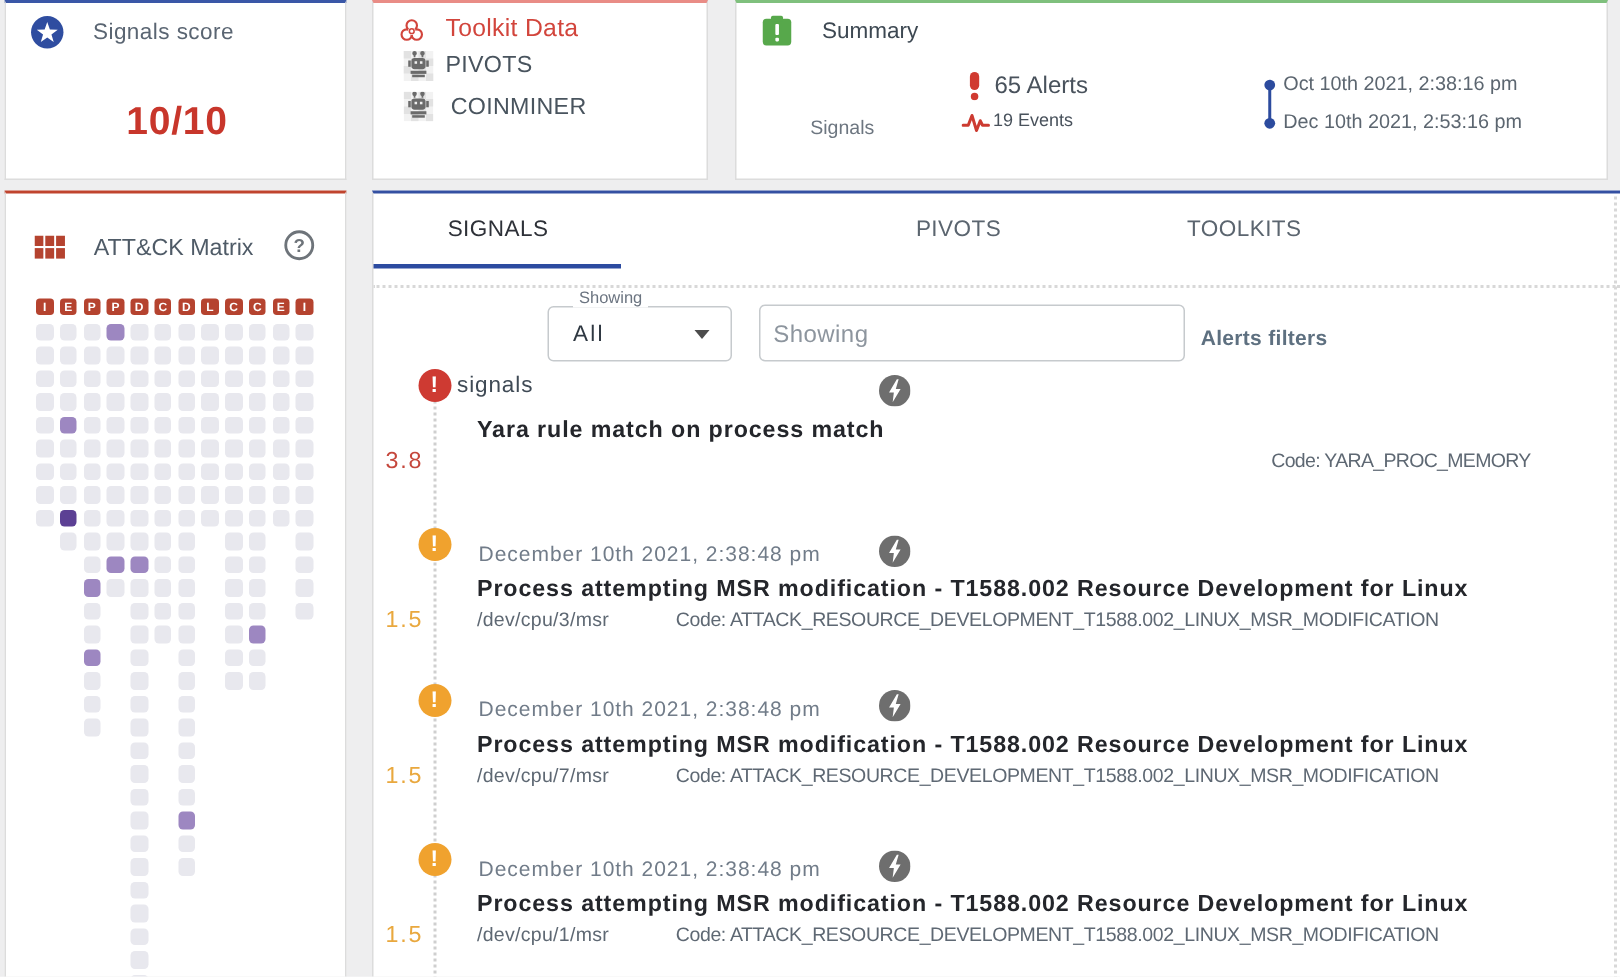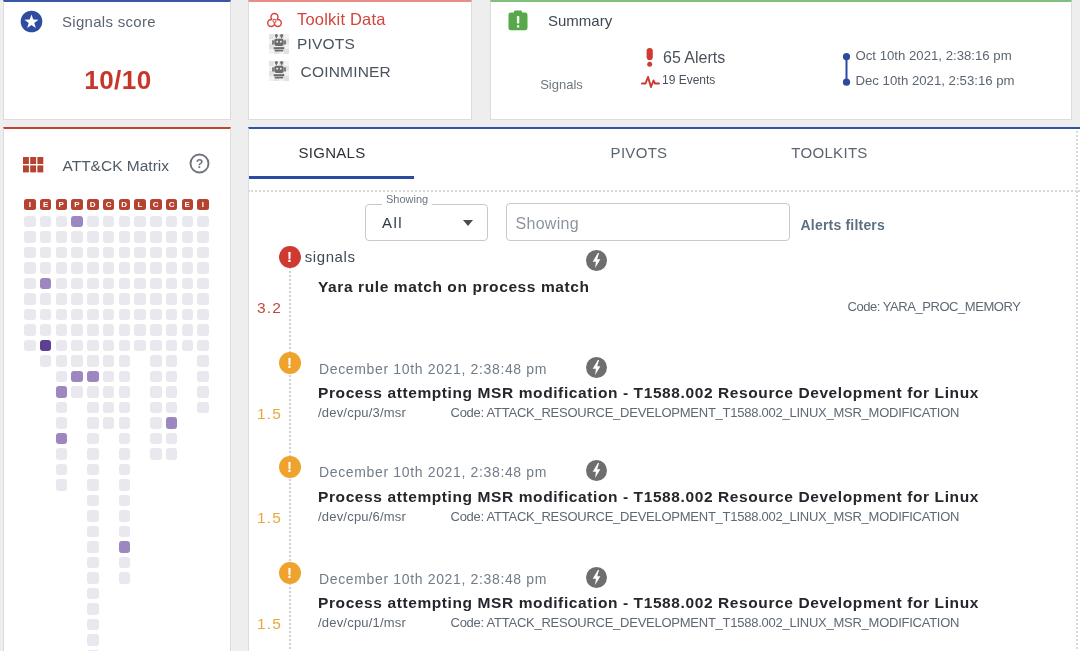--- a/index.html
+++ b/index.html
@@ -335,41 +335,41 @@
   <div class="t" style="left:551.5px;top:87.5px;font-size:14px;font-weight:bold;color:#5e7080;letter-spacing:0.2px;">Alerts filters</div>
 
   <div class="abs" style="left:40px;top:138px;height:386px;border-left:2px dotted #cfcfcf;"></div>
 
   <div class="badge" style="left:29.5px;top:116.5px;background:#ce3a32;">!</div>
   <svg class="lightning" style="left:337px;top:121.0px" viewBox="0 0 21 21">
     <circle cx="10.5" cy="10.5" r="10.5" fill="#6e6e6e"></circle>
     <path d="M11.9 2.9 L6.7 11.7 L9.9 11.7 L9.1 18.1 L14.4 9.3 L11.2 9.3 L13.1 2.9 Z" fill="#fff"></path>
   </svg>
   <div class="t" style="left:69px;top:148.5px;font-size:15.5px;font-weight:bold;color:#24262b;letter-spacing:0.6px;">Yara rule match on process match</div>
-  <div class="t" style="left:8px;top:169.5px;width:24px;text-align:center;font-size:15.5px;letter-spacing:1.2px;color:#c5473c;">3.2</div>
+  <div class="t" style="left:8px;top:169.5px;width:24px;text-align:center;font-size:15.5px;letter-spacing:1.2px;color:#c5473c;">3.8</div>
   <div class="t" style="left:598.5px;top:169.5px;font-size:13px;color:#5e6873;letter-spacing:-0.45px;">Code: YARA_PROC_MEMORY</div>
   <div class="badge" style="left:29.5px;top:223.0px;background:#f0a22e;">!</div>
   <div class="t" style="left:70px;top:231.5px;font-size:14px;color:#717c89;letter-spacing:0.65px;">December 10th 2021, 2:38:48 pm</div>
   <svg class="lightning" style="left:337px;top:227.5px" viewBox="0 0 21 21">
     <circle cx="10.5" cy="10.5" r="10.5" fill="#6e6e6e"></circle>
     <path d="M11.9 2.9 L6.7 11.7 L9.9 11.7 L9.1 18.1 L14.4 9.3 L11.2 9.3 L13.1 2.9 Z" fill="#fff"></path>
   </svg>
   <div class="t" style="left:69px;top:255.0px;font-size:15.5px;font-weight:bold;color:#24262b;letter-spacing:0.6px;">Process attempting MSR modification - T1588.002 Resource Development for Linux</div>
   <div class="t" style="left:8px;top:276.0px;width:24px;text-align:center;font-size:15.5px;letter-spacing:1.2px;color:#e9a83e;">1.5</div>
   <div class="t" style="left:69px;top:276.0px;font-size:13px;color:#5e6873;letter-spacing:0.2px;">/dev/cpu/3/msr</div>
   <div class="t" style="left:201.5px;top:276.0px;font-size:13px;color:#5e6873;letter-spacing:-0.25px;">Code: ATTACK_RESOURCE_DEVELOPMENT_T1588.002_LINUX_MSR_MODIFICATION</div>
   <div class="badge" style="left:29.5px;top:326.5px;background:#f0a22e;">!</div>
   <div class="t" style="left:70px;top:335.0px;font-size:14px;color:#717c89;letter-spacing:0.65px;">December 10th 2021, 2:38:48 pm</div>
   <svg class="lightning" style="left:337px;top:331.0px" viewBox="0 0 21 21">
     <circle cx="10.5" cy="10.5" r="10.5" fill="#6e6e6e"></circle>
     <path d="M11.9 2.9 L6.7 11.7 L9.9 11.7 L9.1 18.1 L14.4 9.3 L11.2 9.3 L13.1 2.9 Z" fill="#fff"></path>
   </svg>
   <div class="t" style="left:69px;top:358.5px;font-size:15.5px;font-weight:bold;color:#24262b;letter-spacing:0.6px;">Process attempting MSR modification - T1588.002 Resource Development for Linux</div>
   <div class="t" style="left:8px;top:379.5px;width:24px;text-align:center;font-size:15.5px;letter-spacing:1.2px;color:#e9a83e;">1.5</div>
-  <div class="t" style="left:69px;top:379.5px;font-size:13px;color:#5e6873;letter-spacing:0.2px;">/dev/cpu/6/msr</div>
+  <div class="t" style="left:69px;top:379.5px;font-size:13px;color:#5e6873;letter-spacing:0.2px;">/dev/cpu/7/msr</div>
   <div class="t" style="left:201.5px;top:379.5px;font-size:13px;color:#5e6873;letter-spacing:-0.25px;">Code: ATTACK_RESOURCE_DEVELOPMENT_T1588.002_LINUX_MSR_MODIFICATION</div>
   <div class="badge" style="left:29.5px;top:433.0px;background:#f0a22e;">!</div>
   <div class="t" style="left:70px;top:441.5px;font-size:14px;color:#717c89;letter-spacing:0.65px;">December 10th 2021, 2:38:48 pm</div>
   <svg class="lightning" style="left:337px;top:437.5px" viewBox="0 0 21 21">
     <circle cx="10.5" cy="10.5" r="10.5" fill="#6e6e6e"></circle>
     <path d="M11.9 2.9 L6.7 11.7 L9.9 11.7 L9.1 18.1 L14.4 9.3 L11.2 9.3 L13.1 2.9 Z" fill="#fff"></path>
   </svg>
   <div class="t" style="left:69px;top:465.0px;font-size:15.5px;font-weight:bold;color:#24262b;letter-spacing:0.6px;">Process attempting MSR modification - T1588.002 Resource Development for Linux</div>
   <div class="t" style="left:8px;top:486.0px;width:24px;text-align:center;font-size:15.5px;letter-spacing:1.2px;color:#e9a83e;">1.5</div>
   <div class="t" style="left:69px;top:486.0px;font-size:13px;color:#5e6873;letter-spacing:0.2px;">/dev/cpu/1/msr</div>

